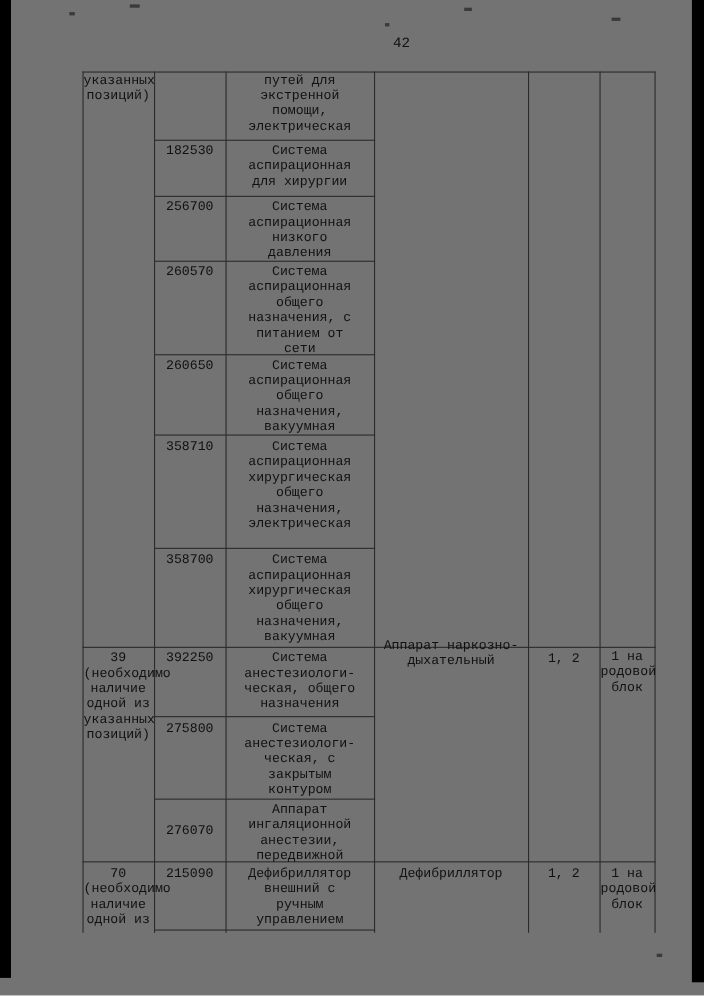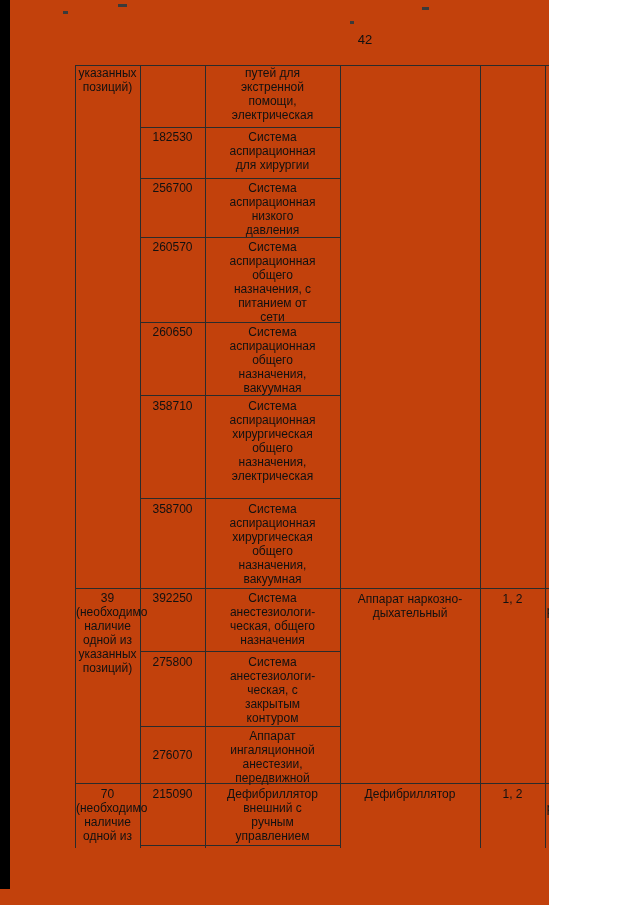--- a/index.html
+++ b/index.html
@@ -1,17 +1,17 @@
 <!DOCTYPE html>
 <html><head>
 <meta charset="utf-8">
 <style>
   html,body{margin:0;padding:0;background:#ffffff;}
-  #page{position:relative;width:549px;height:905px;background:#c2410c;overflow:hidden;
-        font-family:Liberation Sans, sans-serif;font-size:12px;line-height:14px;color:#111;}
+  #page{position:relative;width:640px;height:905px;background:#737373;overflow:hidden;
+        font-family:Liberation Mono, monospace;font-size:12px;line-height:14px;color:#111;}
   .cell{position:absolute;text-align:center;white-space:pre-line;}
   .vline{position:absolute;top:65px;width:1px;height:783px;background:#2b2b2b;}
   .hline{position:absolute;height:1px;background:#2b2b2b;}
   .edge{position:absolute;top:0;background:#000;}
   .edge.left{left:0;width:10px;height:889px;}
   .edge.right{left:629px;width:11px;height:893px;}
   .artifact{position:absolute;background:#3a3a3a;}
   .pageno{font-size:13px;}
 </style>
 </head>
@@ -122,21 +122,21 @@
 ческая, с
 закрытым
 контуром</div>
 
   <div class="cell" style="left:141px;top:748px;width:63px;">276070</div>
   <div class="cell" style="left:206px;top:729px;width:133px;">Аппарат
 ингаляционной
 анестезии,
 передвижной</div>
 
-  <div class="cell" style="left:341px;top:592px;width:138px;">Аппарат наркозно-
+  <div class="cell" style="left:341px;top:580px;width:138px;">Аппарат наркозно-
 дыхательный</div>
   <div class="cell" style="left:481px;top:592px;width:63px;">1, 2</div>
   <div class="cell" style="left:546px;top:590px;width:48px;">1 на
 родовой
 блок</div>
 
   <div class="cell" style="left:76px;top:787px;width:63px;">70
 (необходимо
 наличие
 одной из</div>

